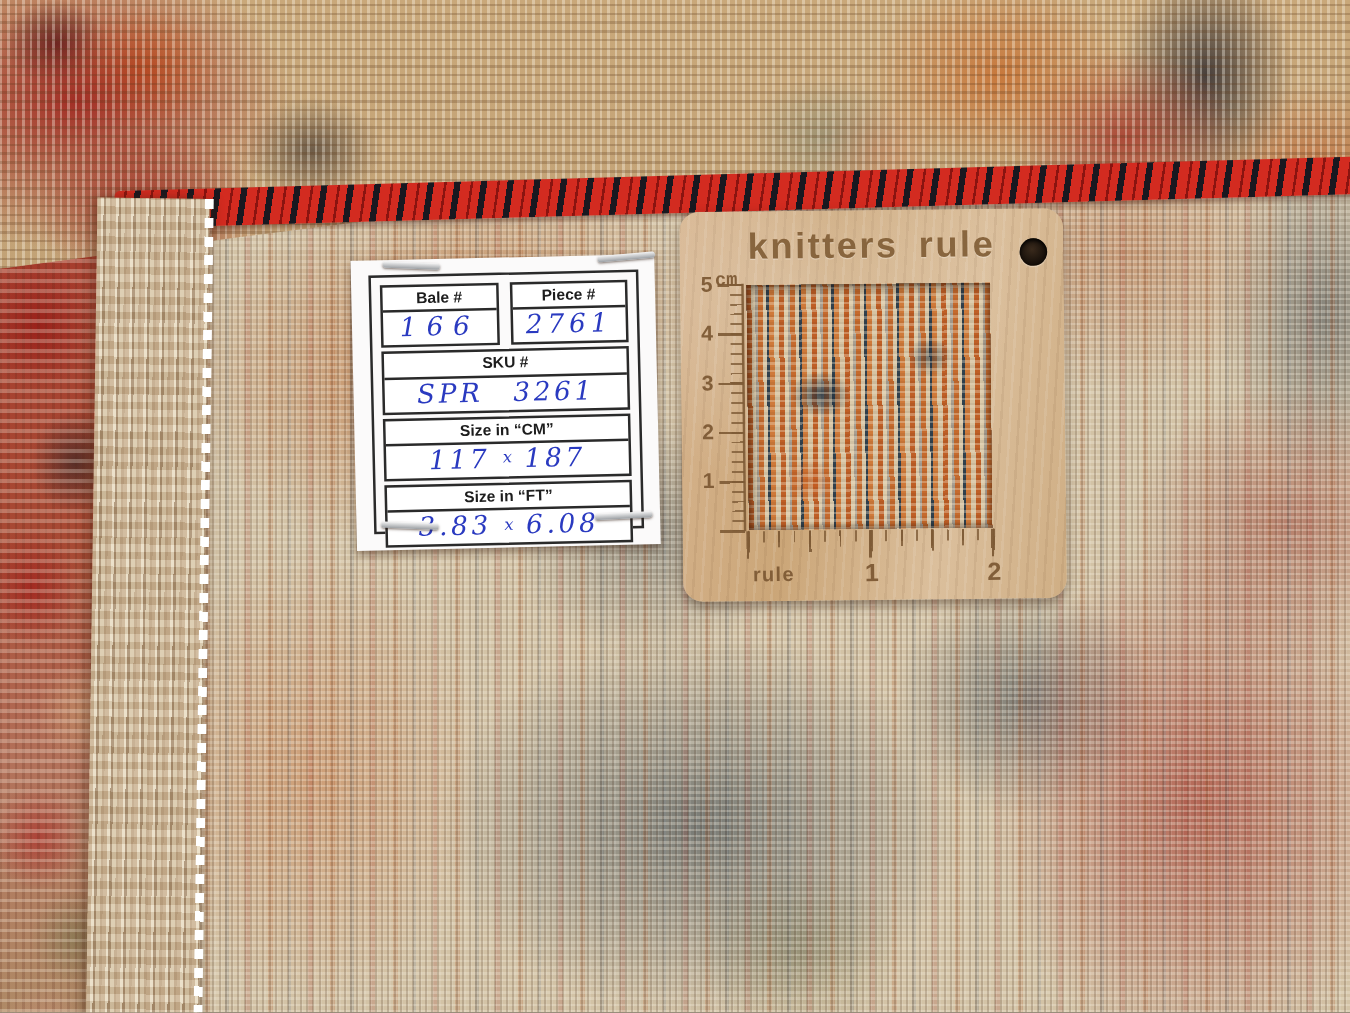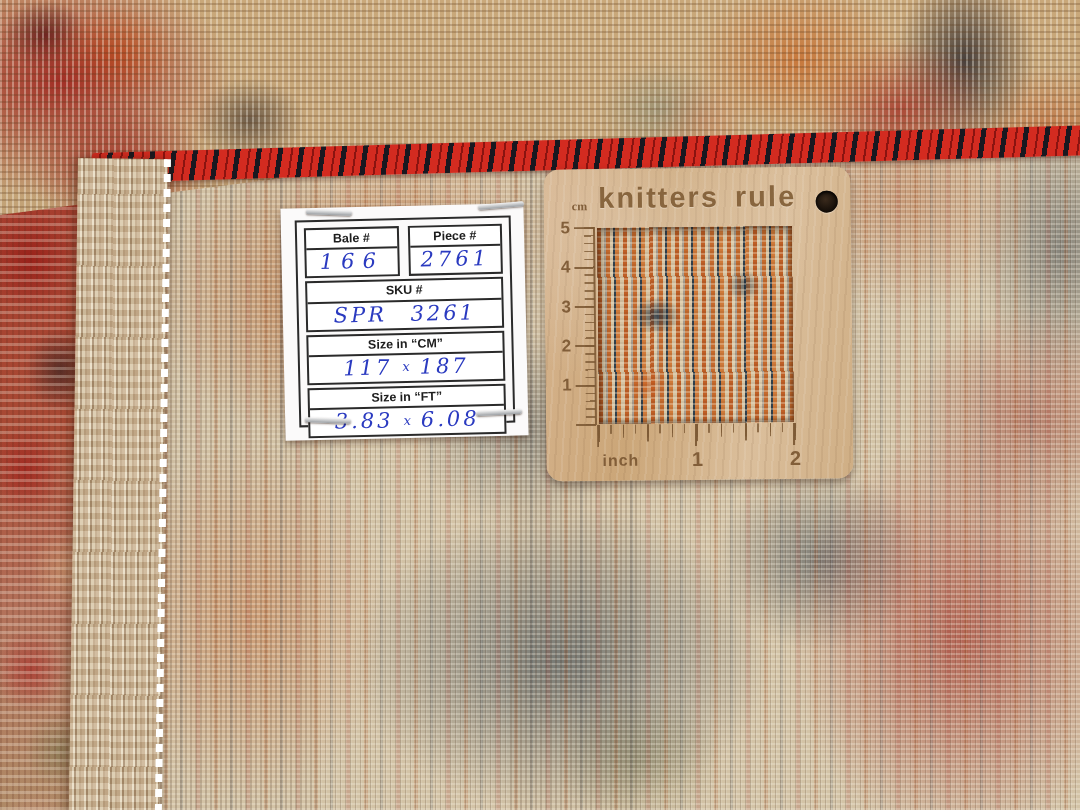--- a/index.html
+++ b/index.html
@@ -134,22 +134,22 @@
       radial-gradient(30px 25px at 75% 30%, rgba(30,45,60,.55), transparent 60%),
       radial-gradient(35px 30px at 25% 80%, rgba(200,90,30,.60), transparent 60%),
       repeating-linear-gradient(90deg, #bf5f26 0 4px, #dccbab 4px 7px, #a89f92 7px 9px, #c56a2d 9px 13px, #d8c6a6 13px 16px, #31414e 16px 18px, #cf7a3a 18px 22px, #d6c3a2 22px 26px);
     box-shadow: inset 3px 3px 8px rgba(30,15,5,.50), inset -2px -2px 5px rgba(30,15,5,.35);
   }
   .cm-axis  { position:absolute; left:49px; top:58px; width:2px;  height:198px; background:rgba(125,90,53,.9); }
   .cm-major { position:absolute; left:30px; top:58px; width:20px; height:200px;
     background: repeating-linear-gradient(180deg, rgba(125,90,53,.9) 0 2px, transparent 2px 39.4px); }
   .cm-minor { position:absolute; left:40px; top:58px; width:10px; height:198px;
     background: repeating-linear-gradient(180deg, rgba(125,90,53,.8) 0 1.5px, transparent 1.5px 7.88px); }
-  .cm-label { position:absolute; left:28px; top:30px; font-size:12px; font-weight:700;
-    color:rgba(125,90,53,.95); font-family:Liberation Serif, serif; }
+  .cm-label { position:absolute; left:28px; top:47px; font-size:15px; font-weight:700;
+    color:rgba(125,90,53,.95); font-family:Liberation Mono, monospace; }
   .cm-num { position:absolute; left:6px; width:20px; text-align:right; font-size:17px;
     font-weight:700; color:rgba(125,90,53,.95); font-family:"Liberation Sans", sans-serif; }
   .in-8 { position:absolute; left:52px; top:256px; width:198px; height:9px;
     background: repeating-linear-gradient(90deg, rgba(125,90,53,.8) 0 1.5px, transparent 1.5px 12.25px); }
   .in-4 { position:absolute; left:52px; top:256px; width:198px; height:13px;
     background: repeating-linear-gradient(90deg, rgba(125,90,53,.85) 0 1.5px, transparent 1.5px 24.5px); }
   .in-2 { position:absolute; left:52px; top:256px; width:198px; height:17px;
     background: repeating-linear-gradient(90deg, rgba(125,90,53,.9) 0 2px, transparent 2px 49px); }
   .in-1 { position:absolute; left:51px; top:256px; width:199px; height:22px;
     background: repeating-linear-gradient(90deg, rgba(125,90,53,.95) 0 2px, transparent 2px 98px); }
@@ -233,18 +233,18 @@
     <span class="cm-num" style="top:49px;">5</span>
     <span class="cm-num" style="top:88px;">4</span>
     <span class="cm-num" style="top:128px;">3</span>
     <span class="cm-num" style="top:167px;">2</span>
     <span class="cm-num" style="top:206px;">1</span>
 
     <div class="in-8"></div>
     <div class="in-4"></div>
     <div class="in-2"></div>
     <div class="in-1"></div>
-    <span class="in-label">inch</span>
+    <span class="in-label">rule</span>
     <span class="in-num in-n1">1</span>
     <span class="in-num in-n2">2</span>
   </div>
 
 </div>
 
 </body></html>

